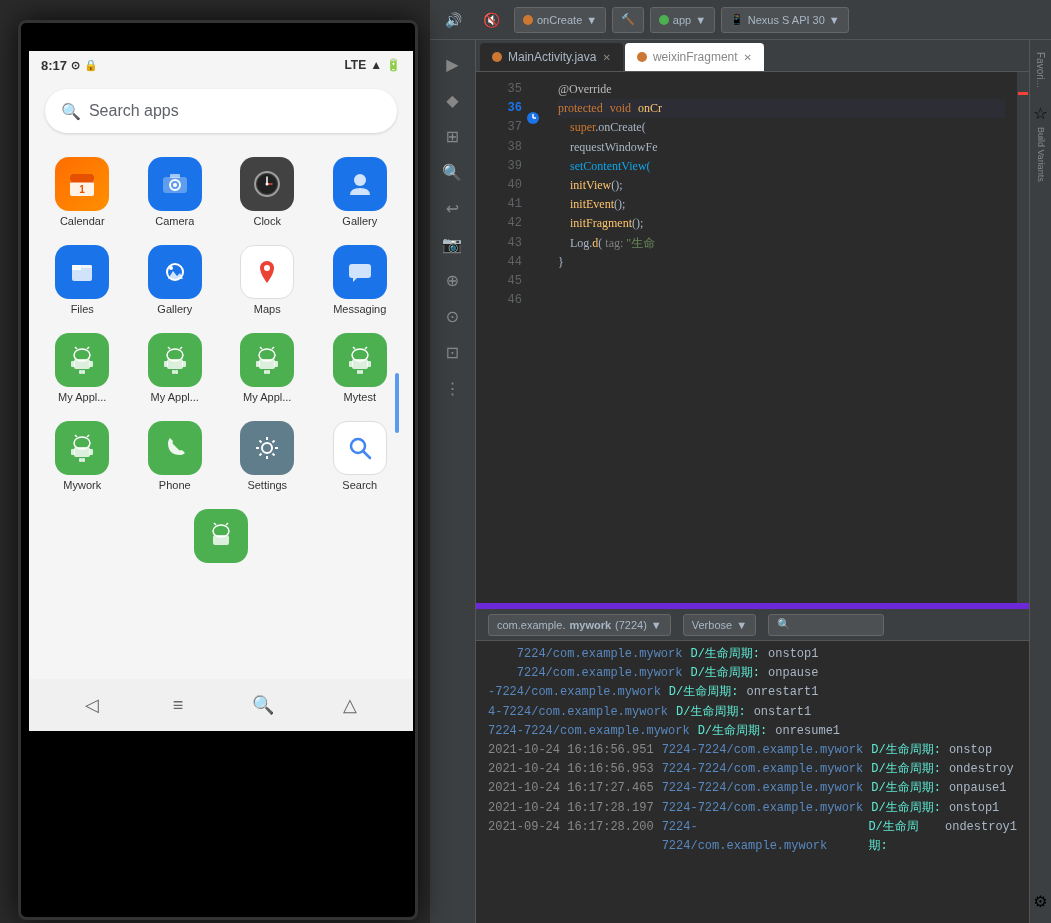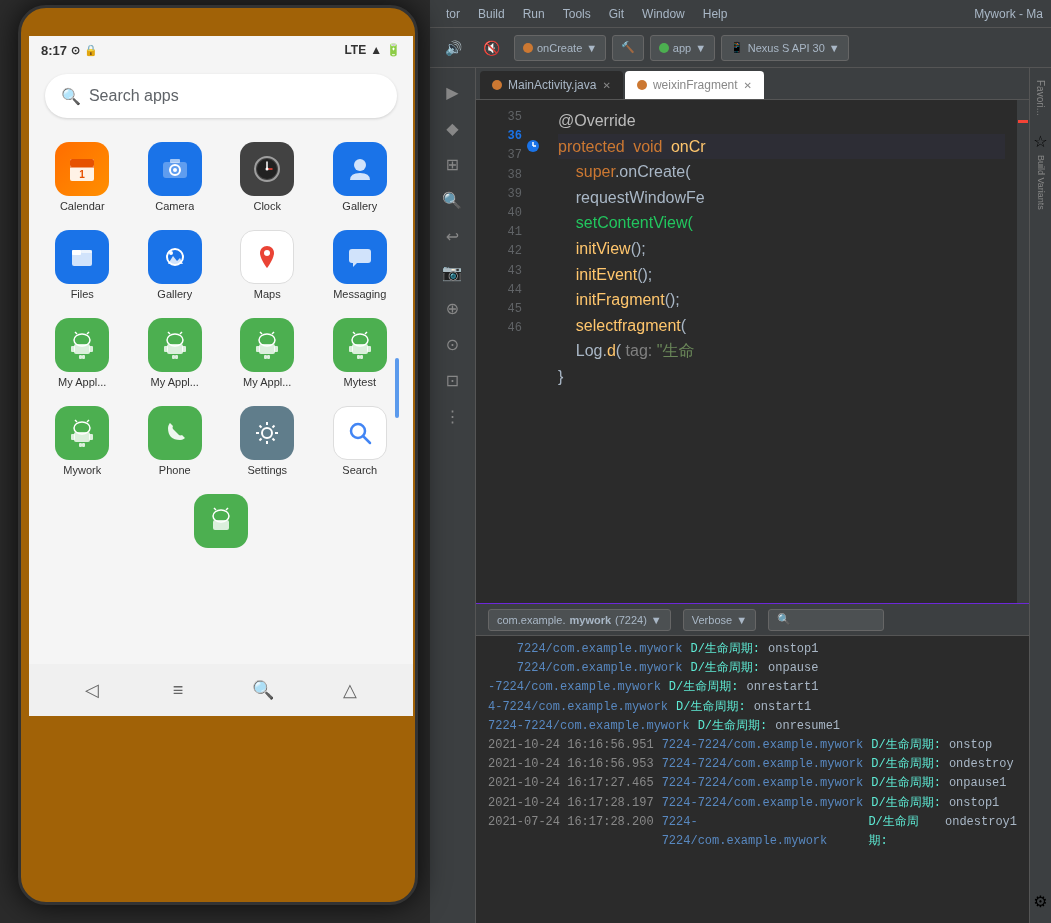--- a/index.html
+++ b/index.html
@@ -16,26 +16,26 @@
     
     .phone-container {
       width: 430px;
       height: 923px;
       position: relative;
       flex-shrink: 0;
     }
 
     .phone-body {
       position: absolute;
-      top: 5px;
+      top: 20px;
       left: 18px;
       width: 400px;
       height: 900px;
-      background: #a16207;
-      border-radius: 28px;
+      background: #000000;
+      border-radius: 8px;
       border: 3px solid #333;
       box-shadow: 0 0 30px rgba(0,0,0,0.8);
       overflow: hidden;
     }
 
     .phone-screen {
       position: absolute;
       top: 28px;
       left: 8px;
       width: 384px;
@@ -262,22 +262,22 @@
       color: #606366;
       font-family: 'Courier New', monospace;
       line-height: 1.6;
       flex-shrink: 0;
     }
 
     .code-area {
       flex: 1;
       background: #2b2b2b;
       padding: 8px 12px;
-      font-family: Liberation Sans, sans-serif;
-      font-size: 16px;
+      font-family: Liberation Serif, serif;
+      font-size: 12px;
       line-height: 1.6;
       color: #a9b7c6;
       overflow: hidden;
     }
 
     .code-line {
       white-space: nowrap;
       display: flex;
       align-items: center;
       gap: 4px;
@@ -285,21 +285,21 @@
 
     .kw-annotation { color: #bbb; }
     .kw-keyword { color: #cc7832; }
     .kw-method { color: #ffc66d; }
     .kw-string { color: #6a8759; }
 
     
     .bottom-panel {
       height: 320px;
       background: #2b2b2b;
-      border-top: 1px solid #6d28d9;
+      border-top: 6px solid #6d28d9;
       display: flex;
       flex-direction: column;
     }
 
     .bottom-toolbar {
       height: 32px;
       background: #3c3f41;
       display: flex;
       align-items: center;
       padding: 0 12px;
@@ -657,30 +657,20 @@
         <div class="nav-btn">△</div>
       </div>
     </div>
 
     <div style="position:absolute;top:350px;right:16px;width:4px;height:60px;background:#1a73e8;border-radius:2px;opacity:0.7;"></div>
   </div>
 </div>
 
 <div class="ide-container">
 
-  <div class="menu-bar">
-    <span class="menu-item">tor</span>
-    <span class="menu-item">Build</span>
-    <span class="menu-item">Run</span>
-    <span class="menu-item">Tools</span>
-    <span class="menu-item">Git</span>
-    <span class="menu-item">Window</span>
-    <span class="menu-item">Help</span>
-    <span style="margin-left:auto;color:#a9b7c6;font-size:12px;">Mywork - Ma</span>
-  </div>
 
   <div class="ide-toolbar">
 
     <div class="sidebar-icon" style="font-size:14px;">🔊</div>
     <div class="sidebar-icon" style="font-size:14px;">🔇</div>
 
     <div class="run-config">
       <span style="width:10px;height:10px;background:#cc7832;border-radius:50%;display:inline-block;"></span>
       <span>onCreate</span>
       <span>▼</span>
@@ -770,33 +760,30 @@
             <span class="kw-keyword">void&nbsp;</span>
             <span class="kw-method">onCr</span>
           </div>
           <div class="code-line">
             <span style="color:#a9b7c6;">&nbsp;&nbsp;&nbsp;&nbsp;<span class="kw-keyword">super</span>.onCreate(</span>
           </div>
           <div class="code-line">
             <span style="color:#a9b7c6;">&nbsp;&nbsp;&nbsp;&nbsp;requestWindowFe</span>
           </div>
           <div class="code-line">
-            <span style="color:#22c55e;">&nbsp;&nbsp;&nbsp;&nbsp;setContentView(</span>
+            <span style="color:#0ea5e9;">&nbsp;&nbsp;&nbsp;&nbsp;setContentView(</span>
           </div>
           <div class="code-line">
             <span style="color:#a9b7c6;">&nbsp;&nbsp;&nbsp;&nbsp;<span class="kw-method">initView</span>();</span>
           </div>
           <div class="code-line">
             <span style="color:#a9b7c6;">&nbsp;&nbsp;&nbsp;&nbsp;<span class="kw-method">initEvent</span>();</span>
           </div>
           <div class="code-line">
             <span style="color:#a9b7c6;">&nbsp;&nbsp;&nbsp;&nbsp;<span class="kw-method">initFragment</span>();</span>
-          </div>
-          <div class="code-line">
-            <span style="color:#a9b7c6;">&nbsp;&nbsp;&nbsp;&nbsp;<span class="kw-method">selectfragment</span>(</span>
           </div>
           <div class="code-line">
             <span style="color:#a9b7c6;">&nbsp;&nbsp;&nbsp;&nbsp;Log.<span class="kw-method">d</span>( <span style="color:#808080;">tag:</span> <span class="kw-string">"生命</span></span>
           </div>
           <div class="code-line">
             <span style="color:#a9b7c6;">}</span>
           </div>
           <div class="code-line">
             <span>&nbsp;</span>
           </div>
@@ -873,21 +860,21 @@
             <span class="log-tag-d">D/生命周期:</span>
             <span class="log-msg">onpause1</span>
           </div>
           <div class="log-line">
             <span class="log-ts">2021-10-24 16:17:28.197</span>
             <span class="log-msg-blue">7224-7224/com.example.mywork</span>
             <span class="log-tag-d">D/生命周期:</span>
             <span class="log-msg">onstop1</span>
           </div>
           <div class="log-line">
-            <span class="log-ts">2021-07-24 16:17:28.200</span>
+            <span class="log-ts">2021-09-24 16:17:28.200</span>
             <span class="log-msg-blue">7224-7224/com.example.mywork</span>
             <span class="log-tag-d">D/生命周期:</span>
             <span class="log-msg">ondestroy1</span>
           </div>
         </div>
       </div>
     </div>
 
     <div class="right-sidebar">
       <div class="right-sidebar-tab">Favori...</div>

